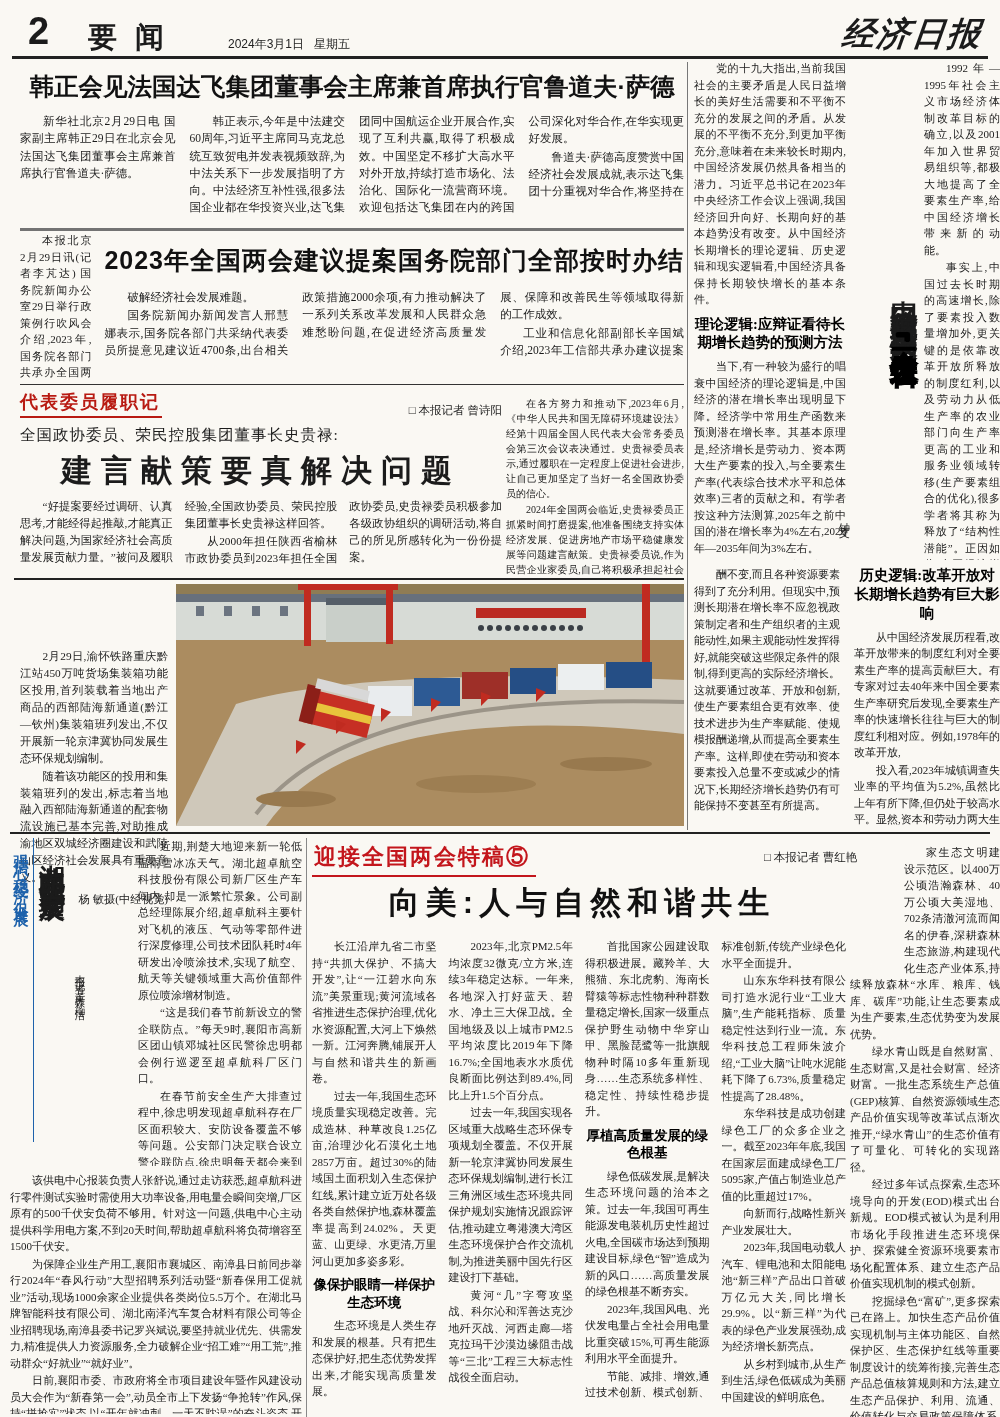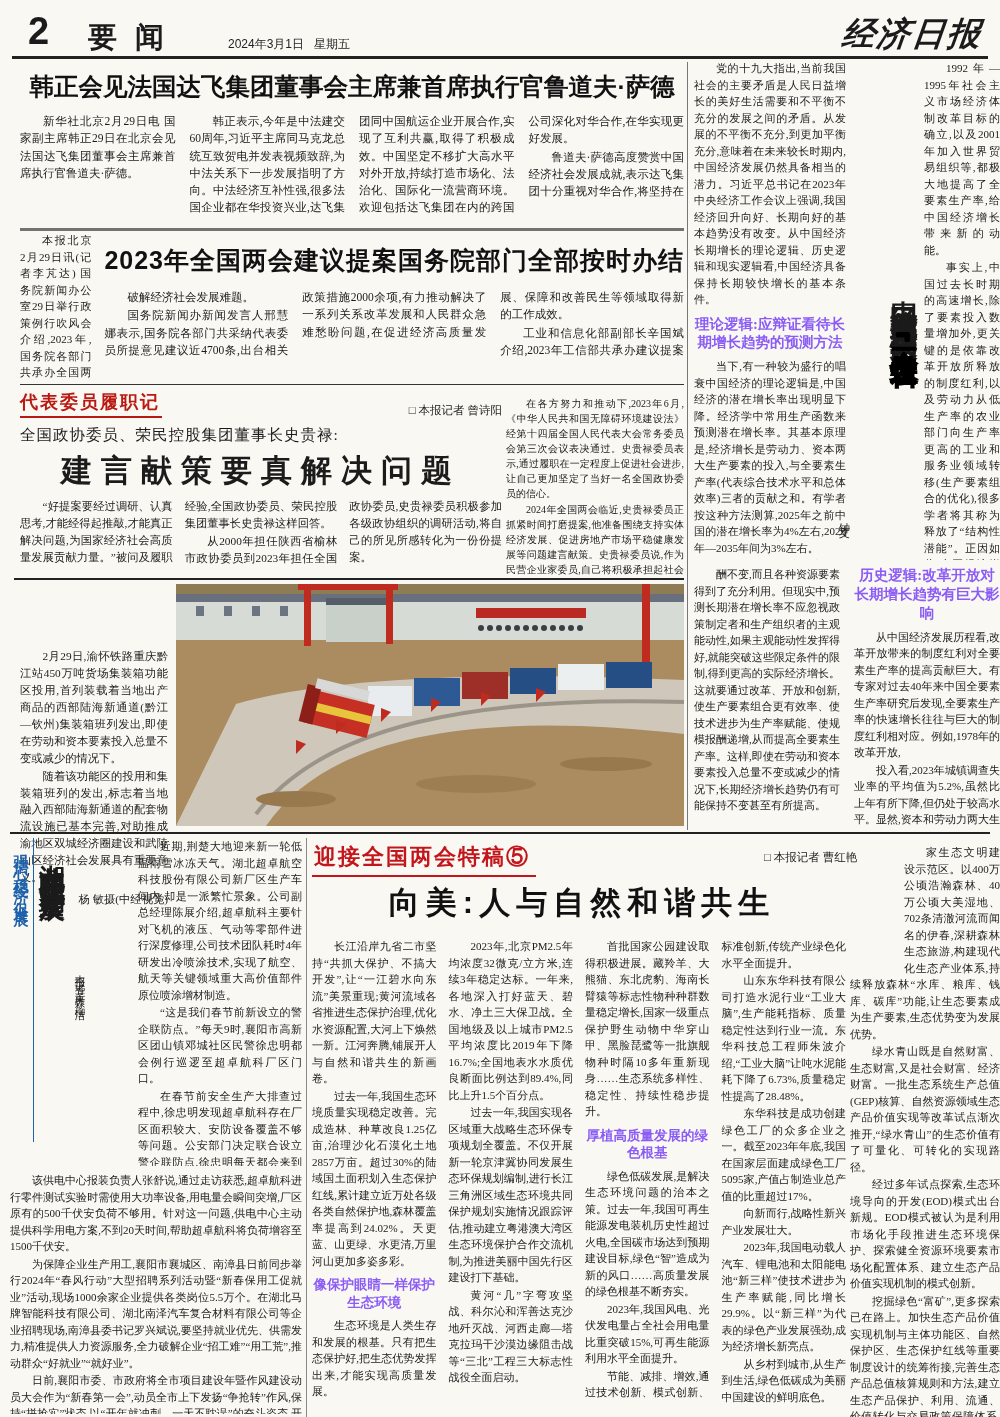--- a/index.html
+++ b/index.html
@@ -5,21 +5,21 @@
   html,body{margin:0;padding:0;}
   body{
     width:1000px;height:1417px;position:relative;overflow:hidden;
     background:#faf8f3;color:#1b1b1b;
     font-family:"Liberation Serif","DejaVu Serif",serif;
   }
   .abs{position:absolute;}
   .hd{font-family:"Liberation Sans","DejaVu Sans",sans-serif;font-weight:bold;color:#111;}
   p.para{margin:0 0 1px 0;text-indent:2em;text-align:justify;line-height:1.5;}
   h4.subhead{margin:7px 0 6px 0;text-align:center;font-family:Liberation Serif, serif;
-    font-weight:bold;color:#8b5cf6;line-height:1.3;text-indent:0;}
+    font-weight:bold;color:#000000;line-height:1.3;text-indent:0;}
   .clip{overflow:hidden;}
   .rule{background:#222;}
   
   #topbar{left:0;top:6px;width:1000px;height:50px;}
   #pagenum{left:28px;top:4px;font-size:38px;font-weight:bold;font-family:"Liberation Sans",sans-serif;}
   #section-name{left:88px;top:12px;font-size:29px;font-weight:bold;letter-spacing:18px;font-family:"Liberation Sans",sans-serif;}
   #dateline{left:228px;top:30px;font-size:12px;font-family:"Liberation Sans",sans-serif;color:#222;}
   #masthead{right:18px;top:6px;font-size:33px;font-weight:900;font-style:italic;
     font-family:"Liberation Serif",serif;transform:skewX(-6deg);letter-spacing:2px;}
   #topline{left:12px;top:56px;width:976px;height:3px;}
@@ -142,21 +142,21 @@
   </div>
   <div class="sidecol clip">
       <p class="para">在各方努力和推动下,2023年6月,《中华人民共和国无障碍环境建设法》经第十四届全国人民代表大会常务委员会第三次会议表决通过。史贵禄委员表示,通过履职在一定程度上促进社会进步,让自己更加坚定了当好一名全国政协委员的信心。</p>
       <p class="para">2024年全国两会临近,史贵禄委员正抓紧时间打磨提案,他准备围绕支持实体经济发展、促进房地产市场平稳健康发展等问题建言献策。史贵禄委员说,作为民营企业家委员,自己将积极承担起社会责任,继续带领企业参与“万企兴万村”行动,踊跃投身乡村振兴,为高质量发展贡献力量。</p>
     </div>
 </div>
 
 <div id="photoblk" class="abs">
   <div class="caption">
     <div>
-        <p class="para">2月29日,渝怀铁路重庆黔江站450万吨货场集装箱功能区投用,首列装载着当地出产商品的西部陆海新通道(黔江—钦州)集装箱班列发出,即使在劳动和资本要素投入总量不变或减少的情况下。</p>
+        <p class="para">2月29日,渝怀铁路重庆黔江站450万吨货场集装箱功能区投用,首列装载着当地出产商品的西部陆海新通道(黔江—钦州)集装箱班列发出,不仅开展新一轮京津冀协同发展生态环保规划编制。</p>
         <p class="para">随着该功能区的投用和集装箱班列的发出,标志着当地融入西部陆海新通道的配套物流设施已基本完善,对助推成渝地区双城经济圈建设和武陵山区经济社会发展具有重要意义。</p>
       </div>
     <div class="credit">杨  敏摄(中经视觉)</div>
   </div>
   <div class="pic">
     <svg width="508" height="242" viewBox="0 0 508 242">
       <rect x="0" y="0" width="508" height="242" fill="#ab8c60"></rect>
       <rect x="0" y="0" width="508" height="26" fill="#8f7c54"></rect>
       <rect x="0" y="10" width="508" height="46" fill="#d7dbd6"></rect>
       <rect x="0" y="10" width="508" height="8" fill="#67707c"></rect>
@@ -277,21 +277,21 @@
       <p class="para">过去一年,我国实现各区域重大战略生态环保专项规划全覆盖。不仅开展新一轮京津冀协同发展生态环保规划编制,进行长江三角洲区域生态环境共同保护规划实施情况跟踪评估,推动建立粤港澳大湾区生态环境保护合作交流机制,为推进美丽中国先行区建设打下基础。</p>
       <p class="para">黄河“几”字弯攻坚战、科尔沁和浑善达克沙地歼灭战、河西走廊—塔克拉玛干沙漠边缘阻击战等“三北”工程三大标志性战役全面启动。</p>
       <p class="para">首批国家公园建设取得积极进展。藏羚羊、大熊猫、东北虎豹、海南长臂猿等标志性物种种群数量稳定增长,国家一级重点保护野生动物中华穿山甲、黑脸琵鹭等一批旗舰物种时隔10多年重新现身……生态系统多样性、稳定性、持续性稳步提升。</p>
       <h4 class="subhead">厚植高质量发展的绿色根基</h4>
       <p class="para">绿色低碳发展,是解决生态环境问题的治本之策。过去一年,我国可再生能源发电装机历史性超过火电,全国碳市场达到预期建设目标,绿色“智”造成为新的风口……高质量发展的绿色根基不断夯实。</p>
       <p class="para">2023年,我国风电、光伏发电量占全社会用电量比重突破15%,可再生能源利用水平全面提升。</p>
       <p class="para">节能、减排、增效,通过技术创新、模式创新、标准创新,传统产业绿色化水平全面提升。</p>
       <p class="para">山东东华科技有限公司打造水泥行业“工业大脑”,生产能耗指标、质量稳定性达到行业一流。东华科技总工程师朱波介绍,“工业大脑”让吨水泥能耗下降了6.73%,质量稳定性提高了28.48%。</p>
       <p class="para">东华科技是成功创建绿色工厂的众多企业之一。截至2023年年底,我国在国家层面建成绿色工厂5095家,产值占制造业总产值的比重超过17%。</p>
       <p class="para">向新而行,战略性新兴产业发展壮大。</p>
-      <p class="para">2023年,我国电动载人汽车、锂电池和太阳能电池“新三样”使技术进步为生产率赋能,同比增长29.9%。以“新三样”为代表的绿色产业发展强劲,成为经济增长新亮点。</p>
+      <p class="para">2023年,我国电动载人汽车、锂电池和太阳能电池“新三样”产品出口首破万亿元大关,同比增长29.9%。以“新三样”为代表的绿色产业发展强劲,成为经济增长新亮点。</p>
       <p class="para">从乡村到城市,从生产到生活,绿色低碳成为美丽中国建设的鲜明底色。</p>
     </div>
   <div class="colE clip">
     <span class="spacer"></span>
     <div>
         <p class="para">家生态文明建设示范区。以400万公顷浩瀚森林、40万公顷大美湿地、702条清澈河流而闻名的伊春,深耕森林生态旅游,构建现代化生态产业体系,持续释放森林“水库、粮库、钱库、碳库”功能,让生态要素成为生产要素,生态优势变为发展优势。</p>
         <p class="para">绿水青山既是自然财富、生态财富,又是社会财富、经济财富。一批生态系统生产总值(GEP)核算、自然资源领域生态产品价值实现等改革试点渐次推开,“绿水青山”的生态价值有了可量化、可转化的实现路径。</p>
         <p class="para">经过多年试点探索,生态环境导向的开发(EOD)模式出台新规。EOD模式被认为是利用市场化手段推进生态环境保护、探索健全资源环境要素市场化配置体系、建立生态产品价值实现机制的模式创新。</p>
         <p class="para">挖掘绿色“富矿”,更多探索已在路上。加快生态产品价值实现机制与主体功能区、自然保护区、生态保护红线等重要制度设计的统筹衔接,完善生态产品总值核算规则和方法,建立生态产品保护、利用、流通、价值转化与交易政策保障体系,加快推进产业生态化和生态产业化……从理论到实践的破题,正向纵深行。</p>
       </div>

